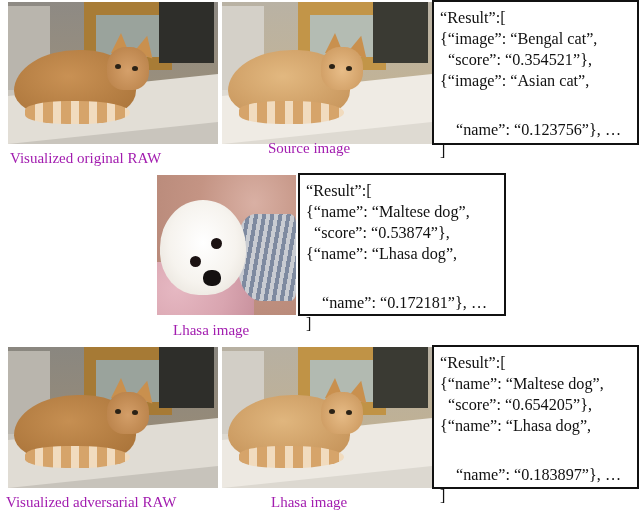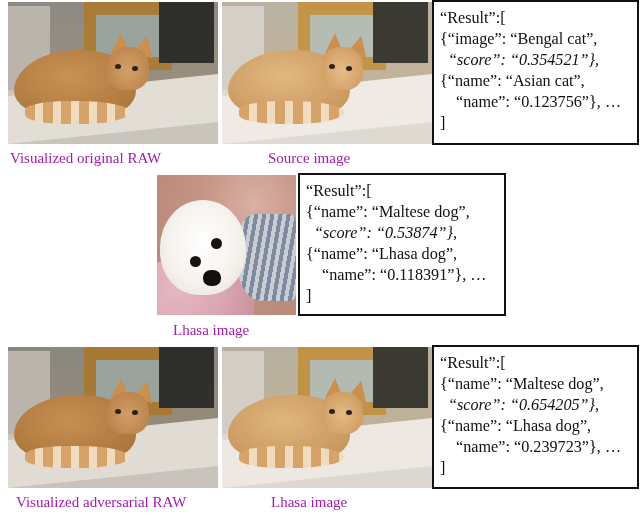--- a/index.html
+++ b/index.html
@@ -3,22 +3,22 @@
 <meta charset="utf-8">
 <style>
   html, body { margin:0; padding:0; background:#ffffff; }
   body { width:640px; height:519px; position:relative; overflow:hidden;
          font-family: "Liberation Serif", "DejaVu Serif", serif; color:#111; }
   .photo { position:absolute; overflow:hidden; }
   .caption { position:absolute; font-size:15px; white-space:nowrap; color:#a21caf; }
   .rbox { position:absolute; border:2px solid #111; background:#fff; box-sizing:border-box;
           padding:6px 0 0 6px; font-size:16.2px; line-height:21px; }
   .rbox .ln { white-space:nowrap; }
-  .ind1 { padding-left:8px;font-style:italic; }
-  .ind2 { padding-left:16px; }
+  .ind1 { padding-left:8px; }
+  .ind2 { padding-left:16px;margin-top:28px; }
 
   
   .cat-scene { width:100%; height:100%; position:relative; }
   .cat-scene .wall { position:absolute; left:0; top:0; width:100%; height:62%; }
   .cat-scene .frame { position:absolute; left:36%; top:0; width:42%; height:48%; background:#b88a3a; }
   .cat-scene .frame-inner { position:absolute; left:42%; top:9%; width:30%; height:30%; background:#9aa39c; }
   .cat-scene .board { position:absolute; left:72%; top:0; width:26%; height:43%; background:#2e2e2a; }
   .cat-scene .door { position:absolute; left:0; top:3%; width:20%; height:60%; background:#b9b5ad; }
   .cat-scene .table { position:absolute; left:0; top:62%; width:100%; height:38%; }
   .cat-scene .tabletop { position:absolute; left:0; top:66%; width:100%; height:34%;
@@ -84,43 +84,43 @@
       <div class="ear2"></div>
     <div class="head" style="background:radial-gradient(ellipse at 50% 55%,#e8bd88,#c9955a);"></div>
     <div class="eye" style="left:51%;top:44%;"></div>
     <div class="eye" style="left:59%;top:45%;"></div>
   </div>
 </div>
 <div class="rbox" style="left:432px;top:0px;width:207px;height:145px;">
   <div class="ln">“Result”:[</div>
   <div class="ln">{“image”: “Bengal cat”,</div>
   <div class="ln ind1">“score”: “0.354521”},</div>
-  <div class="ln">{“name”: “Asian cat”,</div>
+  <div class="ln">{“image”: “Asian cat”,</div>
   <div class="ln ind2">“name”: “0.123756”}, …</div>
   <div class="ln">]</div>
 </div>
 <div class="caption" style="left:10px;top:150px;">Visualized original RAW</div>
-<div class="caption" style="left:268px;top:150px;">Source image</div>
+<div class="caption" style="left:268px;top:140px;">Source image</div>
 
 <div class="photo" style="left:157px;top:175px;width:139px;height:140px;">
   <div class="dog-scene">
     <div class="blanket"></div>
     <div class="shirt"></div>
     <div class="dog"></div>
     <div class="deye" style="left:39%;top:45%;"></div>
     <div class="deye" style="left:24%;top:58%;"></div>
     <div class="nose"></div>
   </div>
 </div>
 <div class="rbox" style="left:298px;top:173px;width:208px;height:143px;">
   <div class="ln">“Result”:[</div>
   <div class="ln">{“name”: “Maltese dog”,</div>
   <div class="ln ind1">“score”: “0.53874”},</div>
   <div class="ln">{“name”: “Lhasa dog”,</div>
-  <div class="ln ind2">“name”: “0.118391”}, …</div>
+  <div class="ln ind2">“name”: “0.172181”}, …</div>
   <div class="ln">]</div>
 </div>
 <div class="caption" style="left:173px;top:322px;">Lhasa image</div>
 
 <div class="photo" style="left:8px;top:347px;width:210px;height:141px;">
   <div class="cat-scene">
     <div class="wall" style="background:linear-gradient(180deg,#8a8780,#978b78);"></div>
     <div class="door"></div>
     <div class="frame" style="background:#a67a35;"></div>
     <div class="frame-inner"></div>
@@ -152,17 +152,17 @@
     <div class="head" style="background:radial-gradient(ellipse at 50% 55%,#e6bb86,#c79358);"></div>
     <div class="eye" style="left:51%;top:44%;"></div>
     <div class="eye" style="left:59%;top:45%;"></div>
   </div>
 </div>
 <div class="rbox" style="left:432px;top:345px;width:207px;height:144px;">
   <div class="ln">“Result”:[</div>
   <div class="ln">{“name”: “Maltese dog”,</div>
   <div class="ln ind1">“score”: “0.654205”},</div>
   <div class="ln">{“name”: “Lhasa dog”,</div>
-  <div class="ln ind2">“name”: “0.239723”}, …</div>
+  <div class="ln ind2">“name”: “0.183897”}, …</div>
   <div class="ln">]</div>
 </div>
-<div class="caption" style="left:16px;top:494px;">Visualized adversarial RAW</div>
+<div class="caption" style="left:6px;top:494px;">Visualized adversarial RAW</div>
 <div class="caption" style="left:271px;top:494px;">Lhasa image</div>
 
 </body></html>

